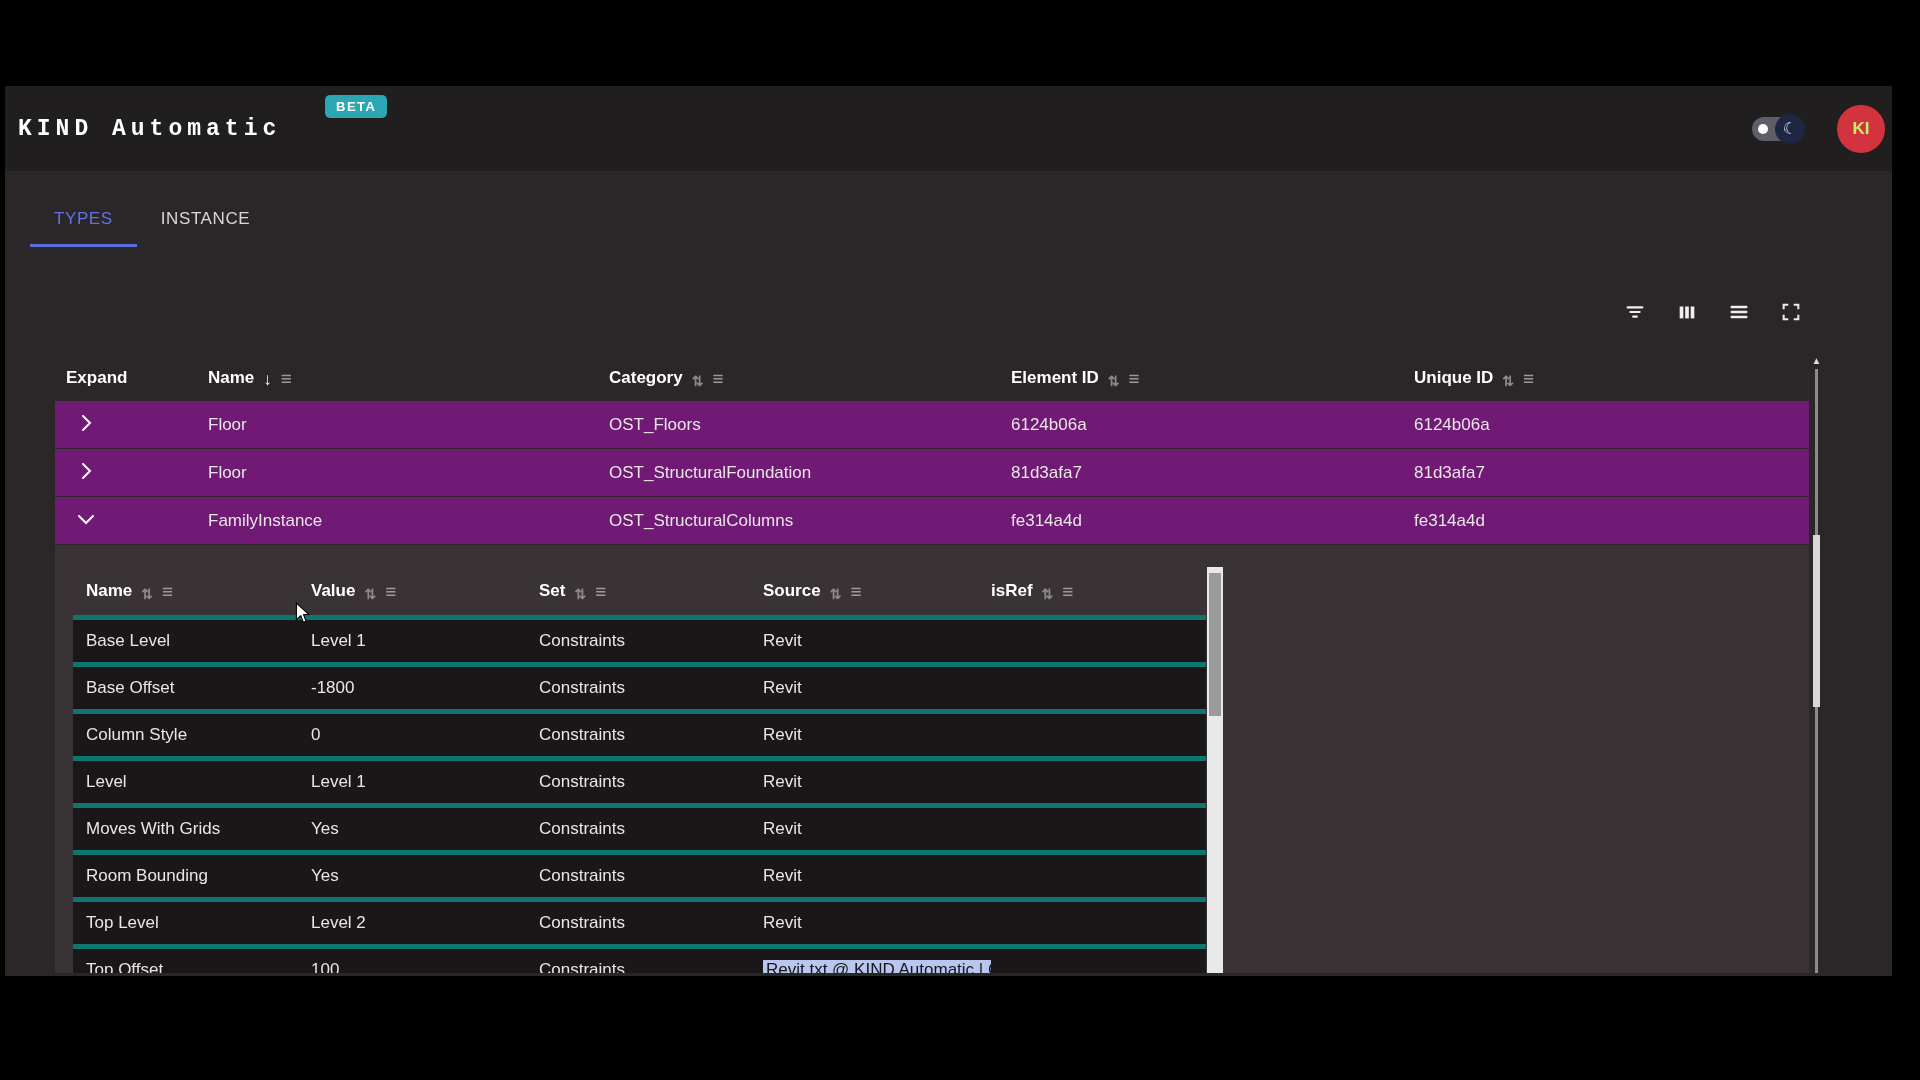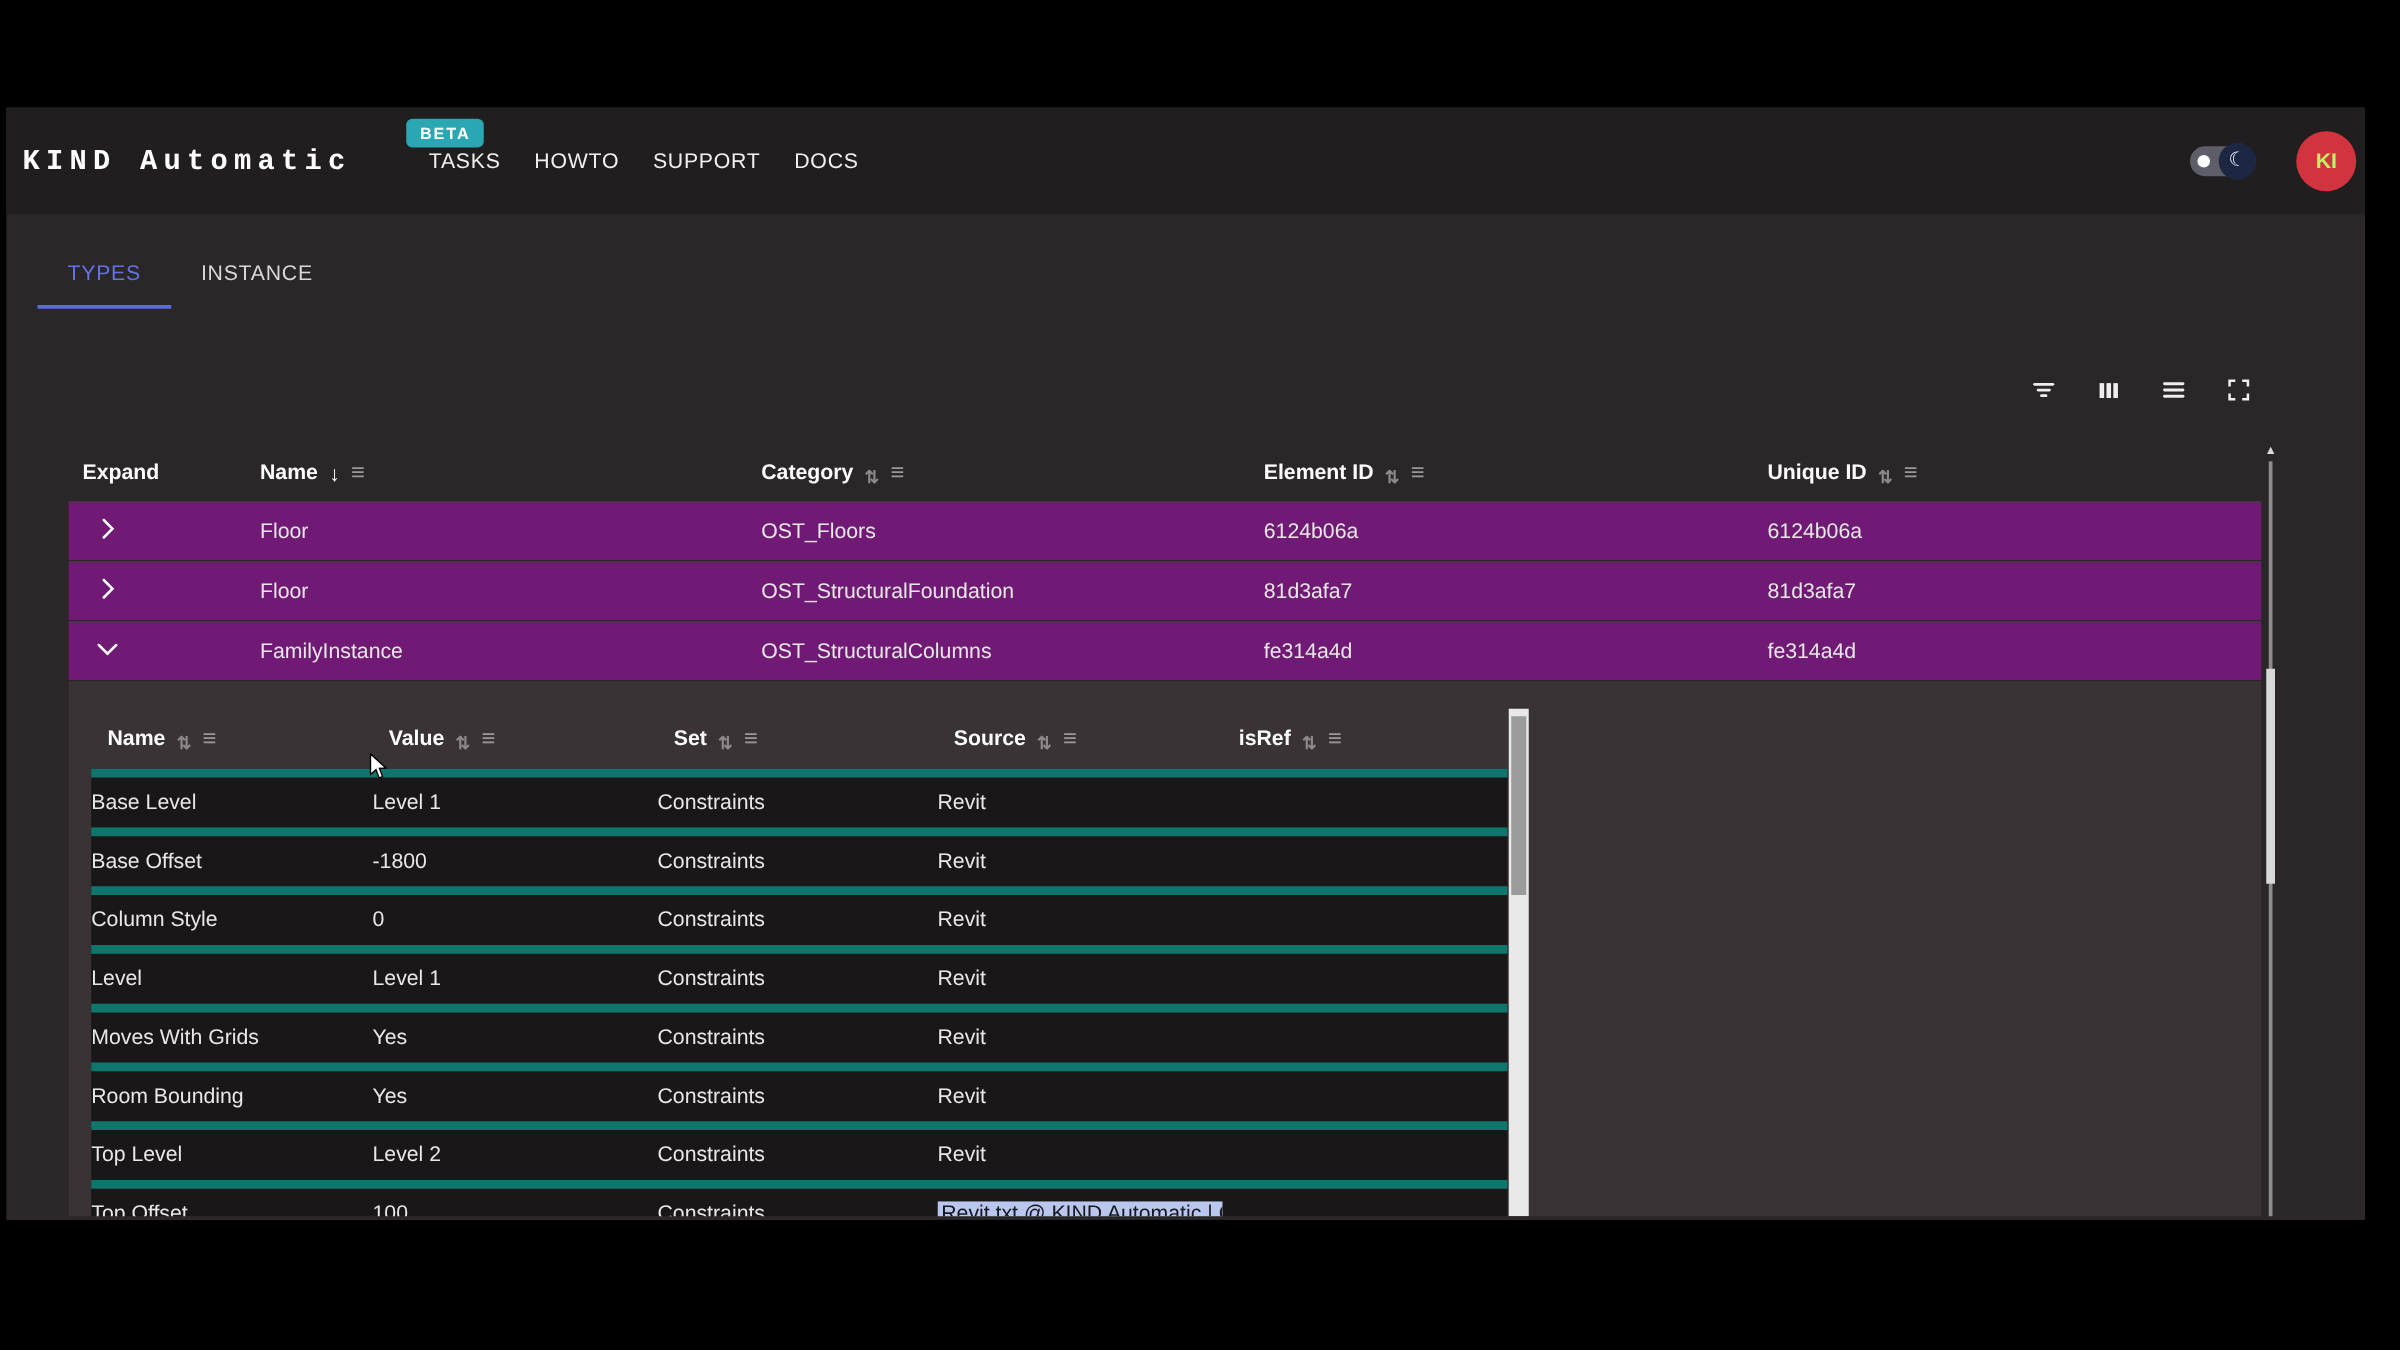--- a/index.html
+++ b/index.html
@@ -56,23 +56,23 @@
         align-items:center;padding-left:11px;box-sizing:border-box;font-size:17px;color:#e8e6e6;cursor:pointer;}
   .cell{white-space:nowrap;overflow:hidden;}
   .chev{width:24px;height:24px;margin-left:8px;cursor:pointer;}
 
   
   .dwrap{position:absolute;left:50px;top:459px;width:1754px;height:428px;background:#393335;overflow:hidden;}
   .dtable{position:absolute;left:18px;top:22px;width:1133px;}
   .dheader{height:48px;display:grid;grid-template-columns:225px 228px 224px 228px 1fr;
            align-items:center;padding-left:13px;box-sizing:border-box;
            font-weight:bold;font-size:17px;color:#fff;}
-  .drow{height:47px;border-top:7px solid #0f766e;background:#1a1718;
+  .drow{height:47px;border-top:5px solid #0f766e;background:#1a1718;
         display:grid;grid-template-columns:225px 228px 224px 228px 1fr;
-        align-items:center;box-sizing:border-box;font-size:17px;color:#e8e6e6;}
+        align-items:center;padding-left:13px;box-sizing:border-box;font-size:17px;color:#e8e6e6;}
   .hl{background:#b9c6ee;color:#15171d;padding:0 3px;}
 
   
   .iscroll{position:absolute;left:1152px;top:22px;width:16px;height:406px;background:#e9e9e9;}
   .iscroll .ithumb{position:absolute;left:2px;top:6px;width:12px;height:143px;background:#9b9b9b;cursor:pointer;}
 
   
   .oscroll{position:absolute;left:1804px;top:269px;width:15px;height:618px;}
   .oscroll .oline{position:absolute;left:6px;top:14px;bottom:0;width:3px;background:#8f8b8c;}
   .oscroll .oarrow{position:absolute;left:0;top:0;width:15px;text-align:center;color:#d9d9d9;font-size:10px;line-height:12px;}
@@ -81,26 +81,20 @@
   .cursor{position:absolute;left:288px;top:516px;pointer-events:none;}
 </style>
 </head>
 <body>
 
 <div class="screen">
 
   <header class="appbar">
     <div class="logo">KIND Automatic</div>
     <span class="beta">BETA</span>
-    <nav class="nav">
-      <a>TASKS</a>
-      <a>HOWTO</a>
-      <a>SUPPORT</a>
-      <a>DOCS</a>
-    </nav>
     <div class="toggle">
       <span class="toggle-dot"></span>
       <span class="toggle-thumb">☾</span>
     </div>
     <div class="avatar">KI</div>
   </header>
 
   <div class="tabs">
     <div class="tab active">TYPES</div>
     <div class="tab">INSTANCE</div>

